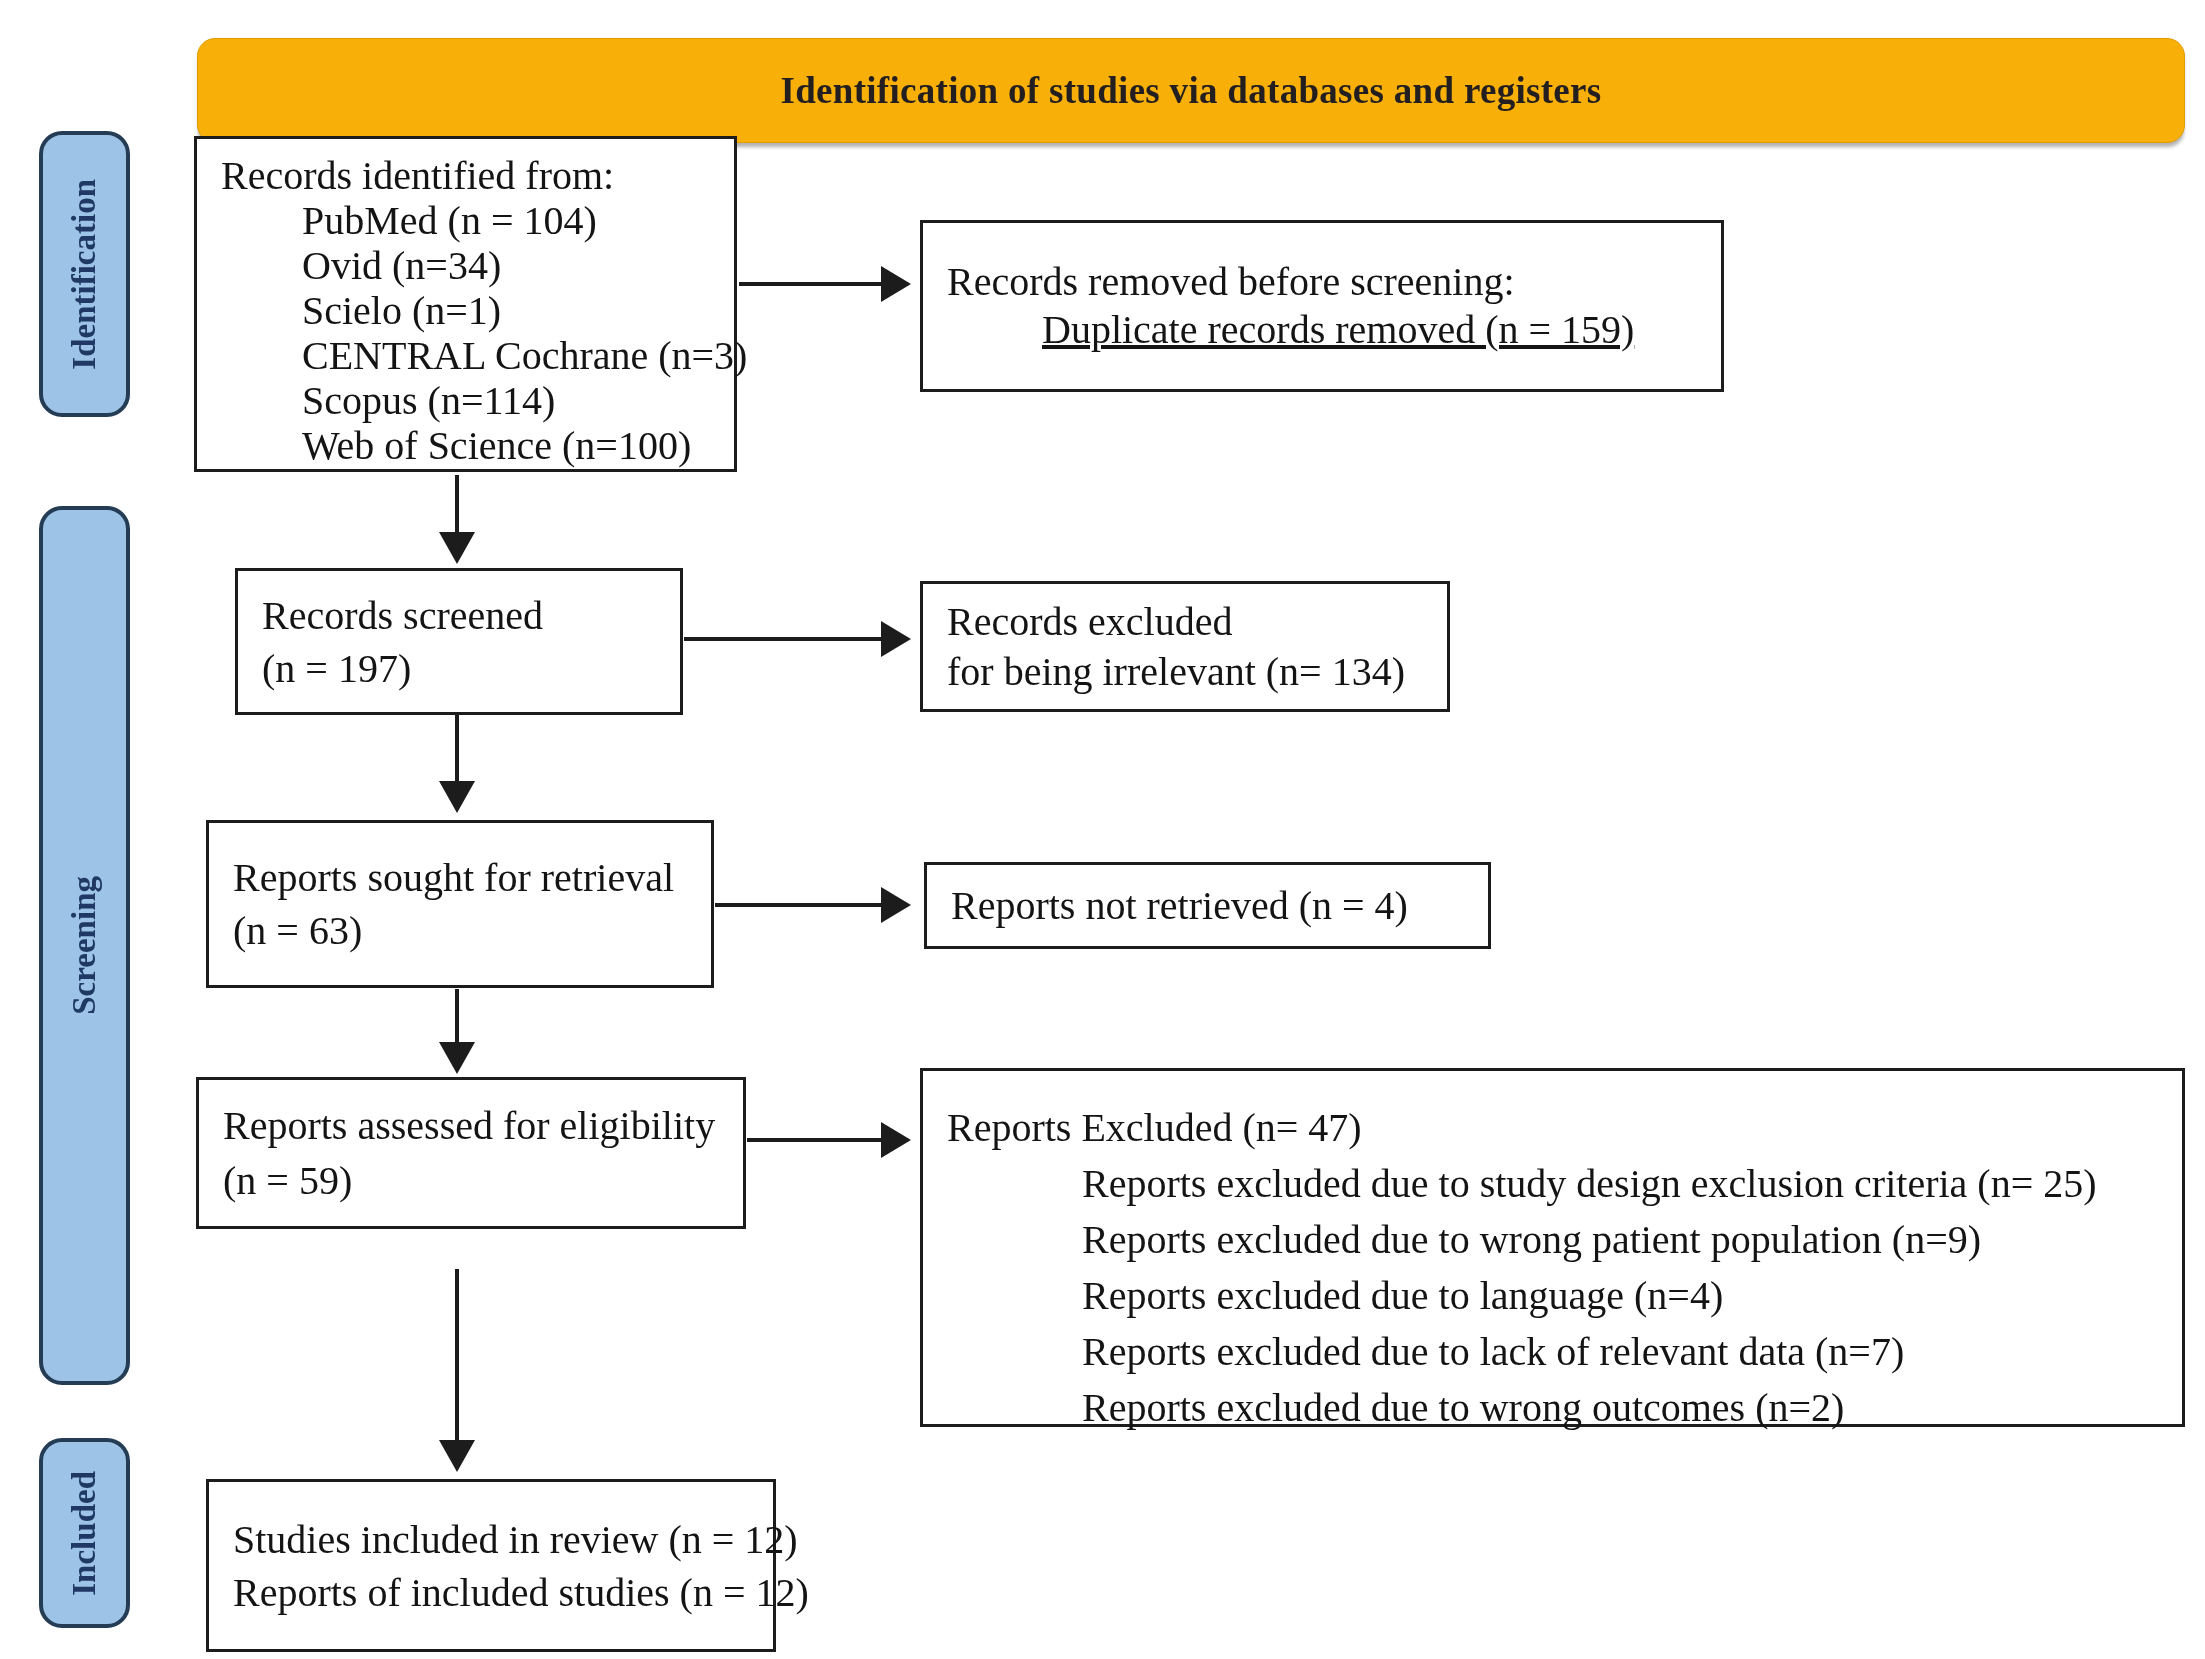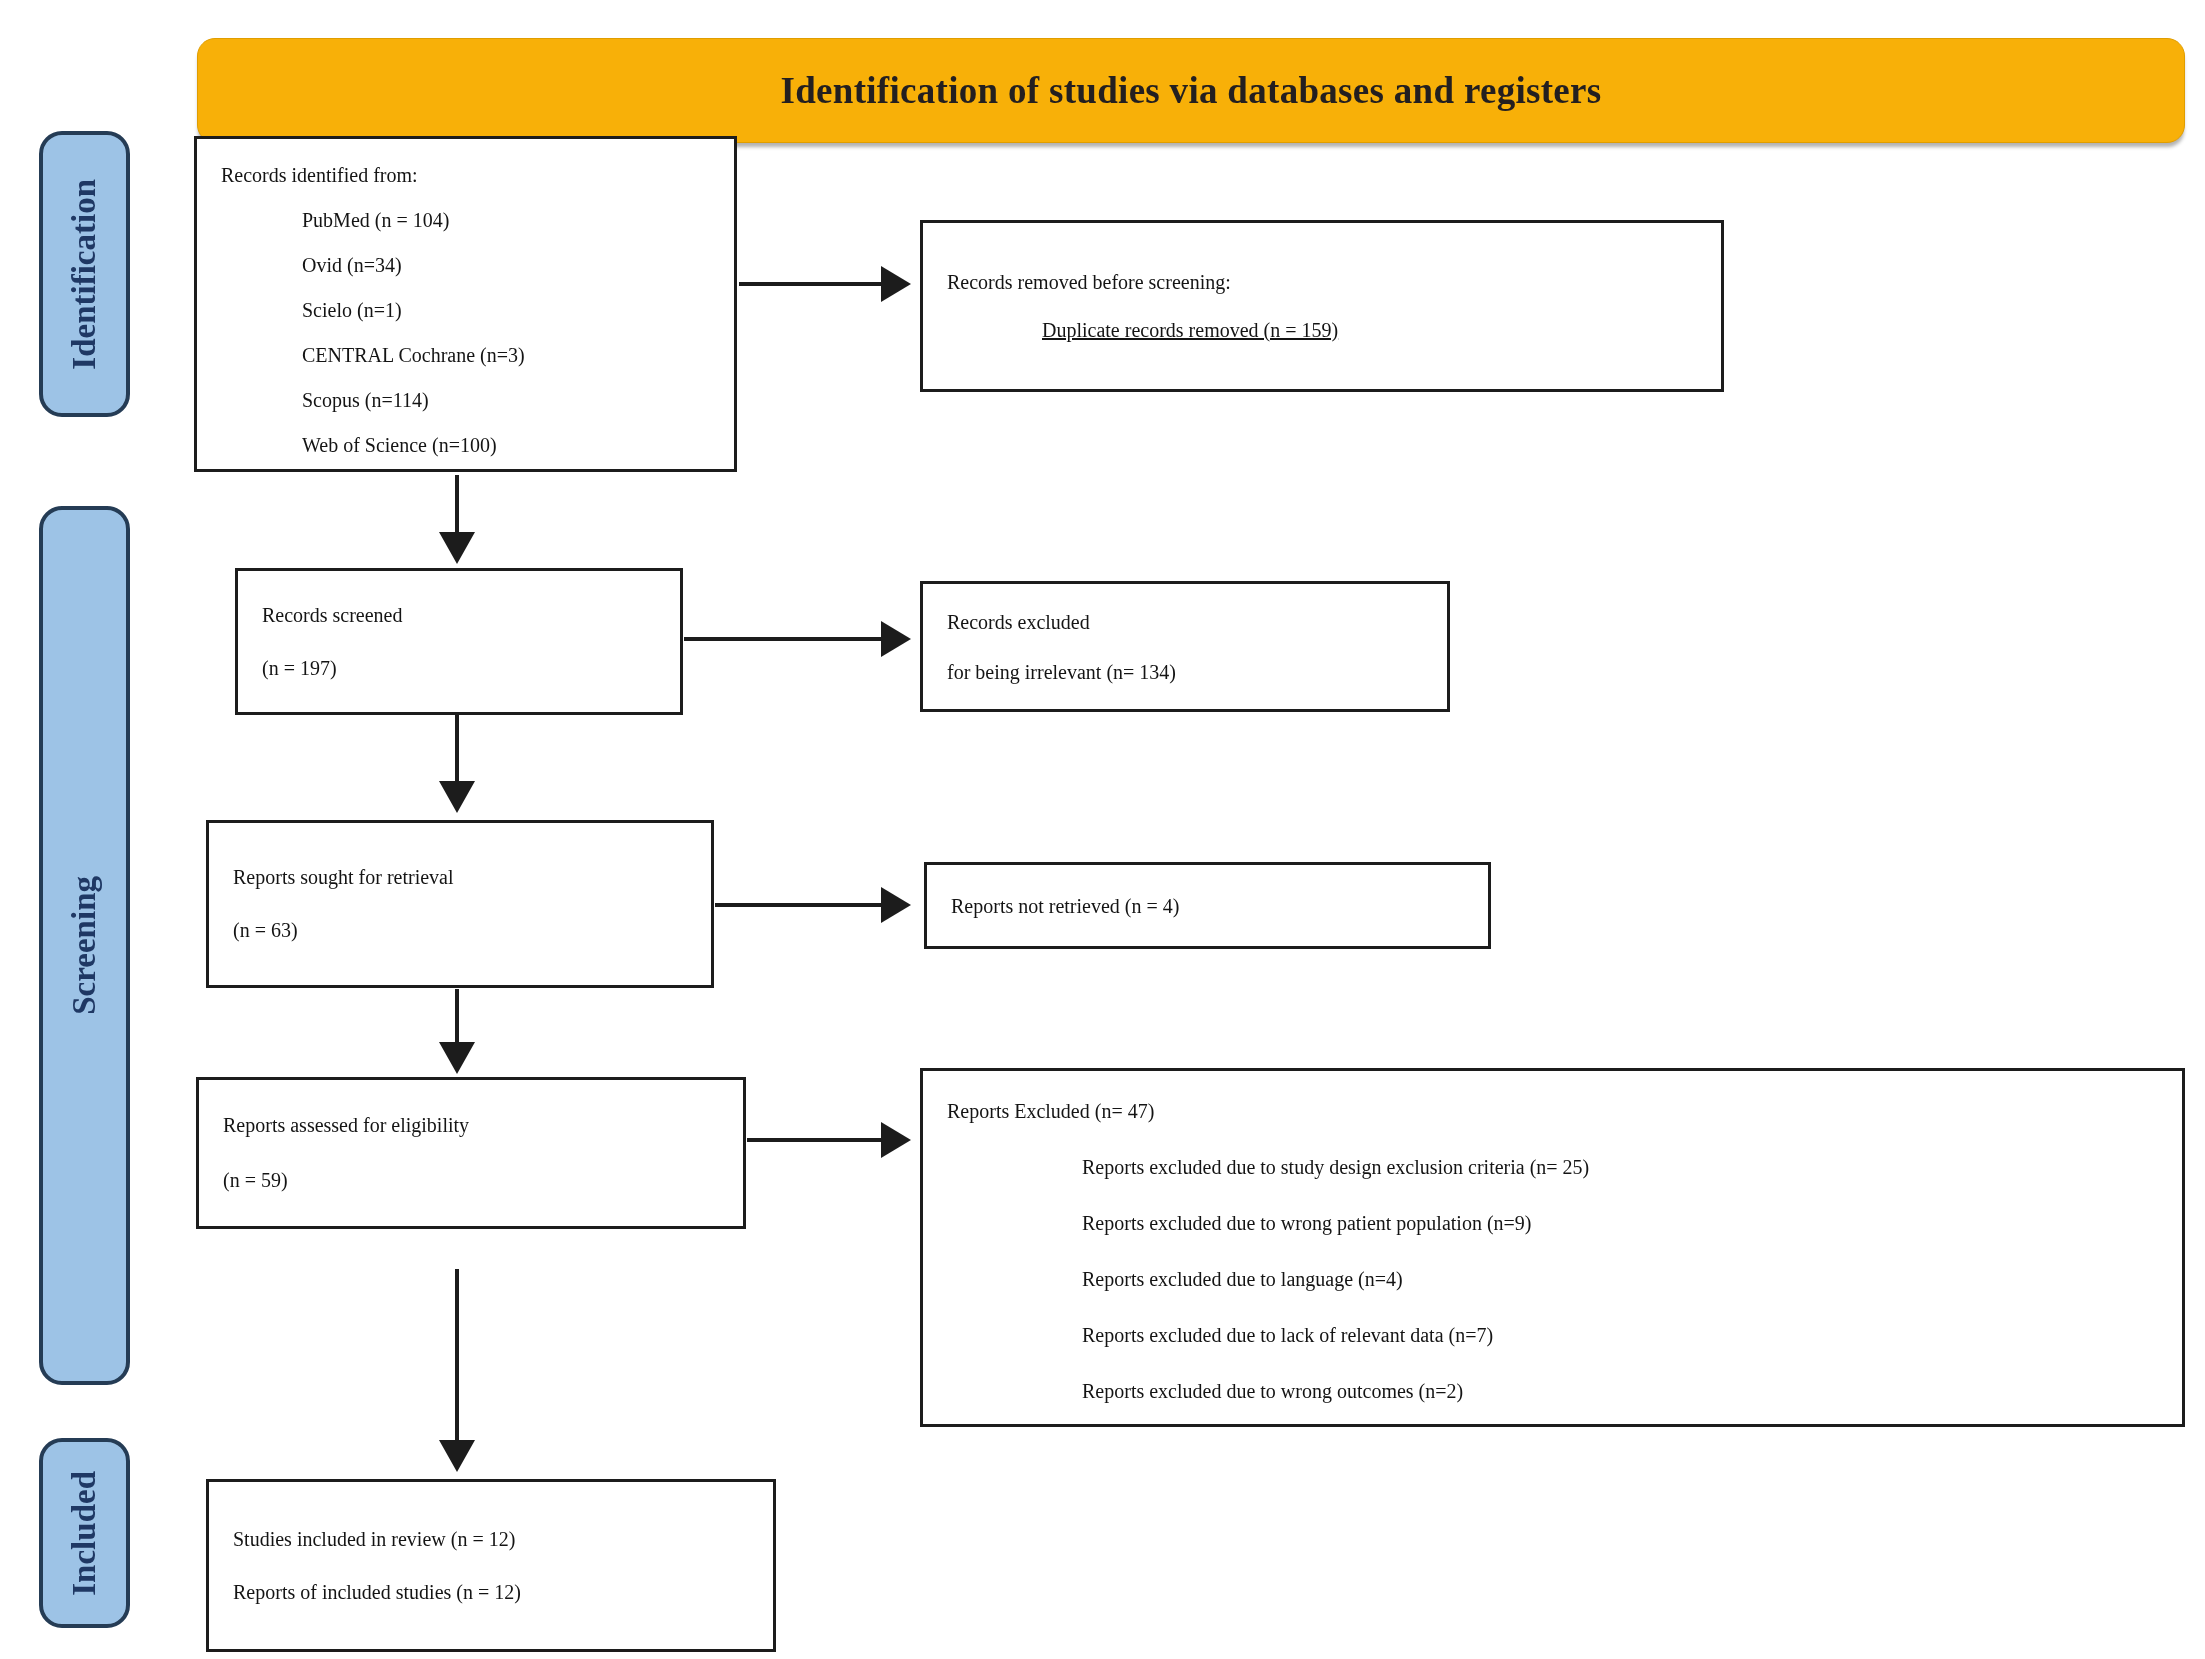--- a/index.html
+++ b/index.html
@@ -53,40 +53,40 @@
   .stage-identification { top: 131px; height: 286px; }
   .stage-screening      { top: 506px; height: 879px; }
   .stage-included       { top: 1438px; height: 190px; }
 
   
   .flowbox {
     position: absolute;
     background: #ffffff;
     border: 3.8px solid #1c1c1c;
     box-sizing: border-box;
-    font-size: 20px;
+    font-size: 40px;
     line-height: 46px;
     color: #141414;
     display: flex;
     flex-direction: column;
     justify-content: center;
     padding: 6.3px 6.3px 6.3px 24px;
   }
   .flowbox .ln { white-space: nowrap; }
   .ind { padding-left: 81px; }
 
   .box-identified        { left: 194px;  top: 136px;  width: 543px;  height: 336px;  line-height: 45px; justify-content: flex-start; padding-top: 14px; }
   .box-removed           { left: 920px; top: 220px;  width: 804px; height: 172px;  line-height: 48px; }
   .box-removed .ind      { padding-left: 95px; text-decoration: underline; }
   .box-screened          { left: 235px;  top: 568px;  width: 448px;  height: 147px;  line-height: 53px; }
   .box-excl-irrelevant   { left: 920px; top: 581px;  width: 530px;  height: 131px;  line-height: 50px; }
   .box-sought            { left: 206px;  top: 820px; width: 508px;  height: 168px;  line-height: 53px; }
   .box-not-retrieved     { left: 924px; top: 862px; width: 567px;  height: 87px;  line-height: 38px; }
   .box-assessed          { left: 196px;  top: 1077px; width: 550px;  height: 152px;  line-height: 55px; }
-  .box-reports-excluded  { left: 920px; top: 1068px; width: 1265px; height: 359px;  line-height: 56px; justify-content: center; padding-top: 14px; }
+  .box-reports-excluded  { left: 920px; top: 1068px; width: 1265px; height: 359px;  line-height: 56px; justify-content: flex-start; padding-top: 29px; }
   .box-reports-excluded .ind { padding-left: 135px; }
   .box-included-studies  { left: 186px;  top: 1479px; width: 570px;  height: 173px;  line-height: 53px; margin-left: 20px; }
 
   
   .hline { position: absolute; height: 3.8px; background: #1c1c1c; }
   .vline { position: absolute; width: 3.8px;  background: #1c1c1c; }
   .head-right {
     position: absolute; width: 0; height: 0;
     border-left: 30.5px solid #1c1c1c;
     border-top: 18px solid transparent;

